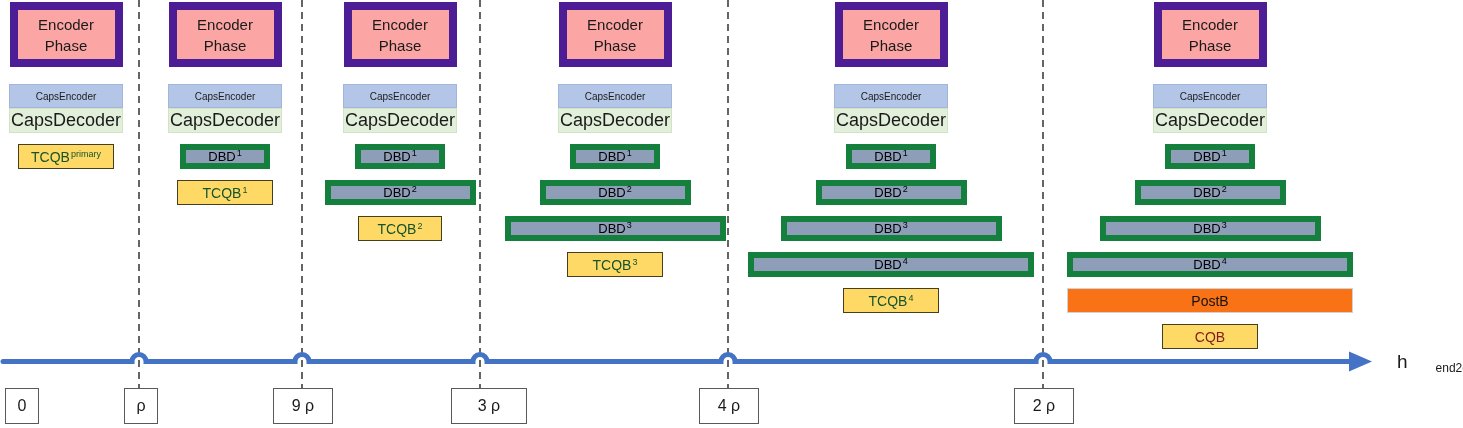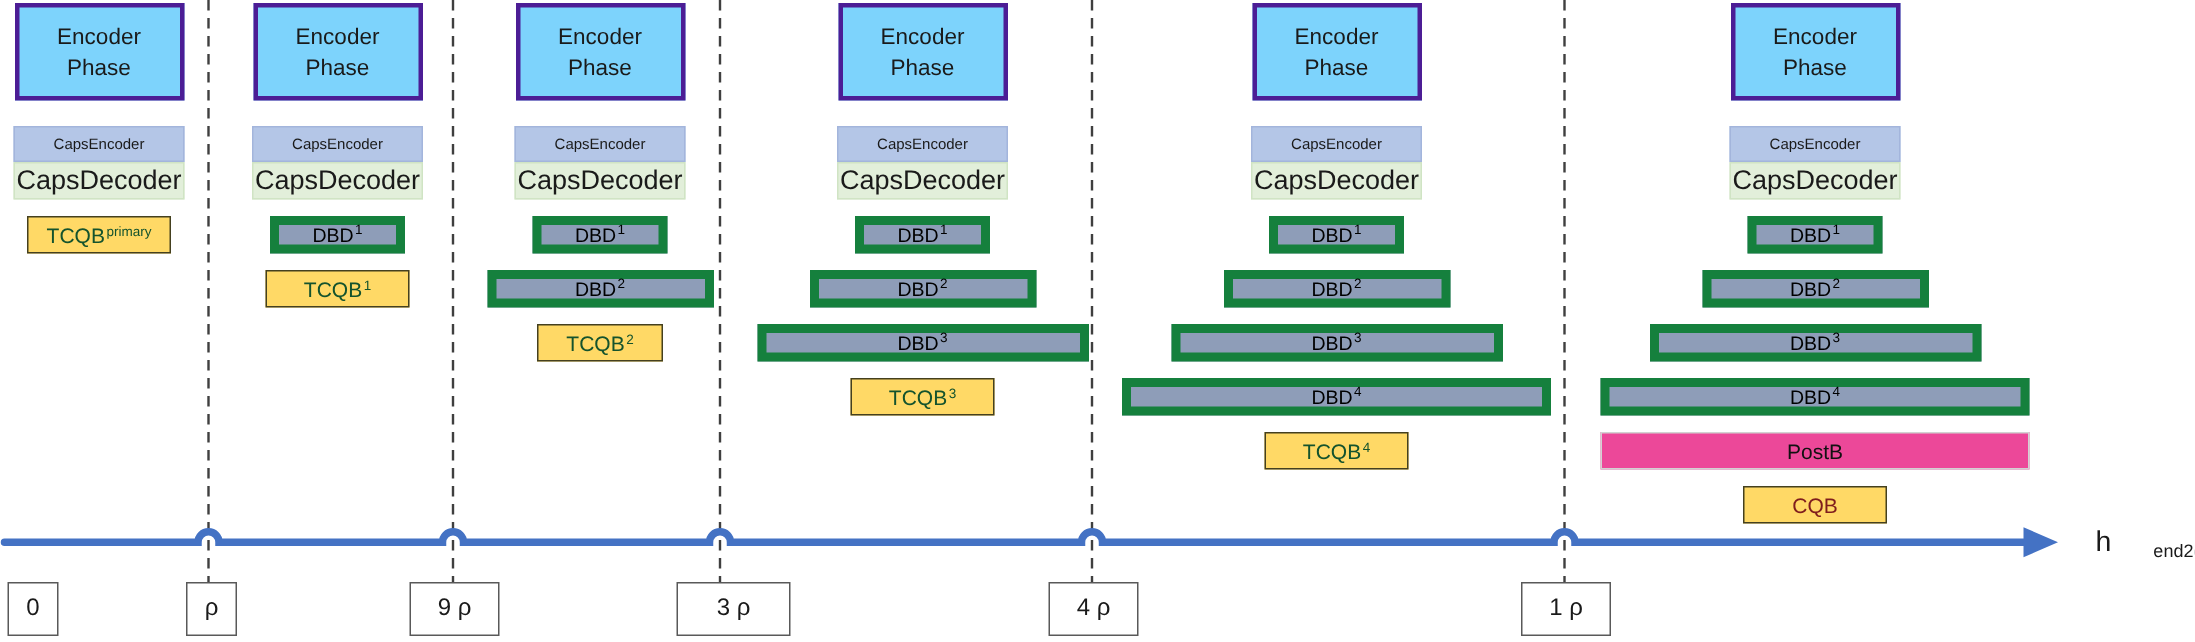--- a/index.html
+++ b/index.html
@@ -15,38 +15,38 @@
     position:absolute;top:0;width:300px;
     display:flex;flex-direction:column;align-items:center;
   }
   .box{
     box-sizing:border-box;
     display:flex;align-items:center;justify-content:center;
     text-align:center;
   }
   .encoder-box{
     width:113px;height:65px;margin-top:2px;
-    background:#7dd3fc;border:3px solid #4c1d95;
+    background:#fca5a5;border:8px solid #4c1d95;
     font-size:15px;line-height:1.4;
   }
   .encoder-box .wrap{width:72px;}
   .capsenc-box{
     width:114px;height:24px;margin-top:17px;
     background:#b4c6e7;border:1px solid #a3b5dc;
     font-size:10px;
   }
   .capsdec-box{
     width:114px;height:25px;
     background:#e2efda;border:1px solid #d0e4c4;
     font-size:18px;
   }
   .blk{height:25px;margin-top:11px;font-size:13px;}
   .blk-dbd{background:#8e9db8;border:6px solid #15803d;color:#000000;}
   .blk-tcqb{background:#ffd966;border:1.5px solid #44401f;color:#14532d;font-size:14px;}
-  .blk-postb{background:#ec4899;border:1px solid #d2d2d2;color:#111111;font-size:14px;}
+  .blk-postb{background:#f97316;border:1px solid #d2d2d2;color:#111111;font-size:14px;}
   .blk-cqb{background:#ffd966;border:1.5px solid #44401f;color:#7f1d1d;font-size:14px;}
   sup{font-size:9px;line-height:0;vertical-align:5px;margin-left:1px;}
   .axis-svg{position:absolute;left:0;top:0;width:1463px;height:428px;}
   .tick-label{
     position:absolute;top:388px;height:36px;
     box-sizing:border-box;
     background:#ffffff;border:1.3px solid #595959;
     display:flex;align-items:center;justify-content:center;
     font-size:16px;
   }
@@ -210,19 +210,19 @@
       <div class="tick-label" style="width: 60px; left: 273px;">
         <span>9 ρ</span>
       </div>
       <div class="tick-label" style="width: 76px; left: 451px;">
         <span>3 ρ</span>
       </div>
       <div class="tick-label" style="width: 60px; left: 699px;">
         <span>4 ρ</span>
       </div>
       <div class="tick-label" style="width: 60px; left: 1014px;">
-        <span>1 ρ</span>
+        <span>2 ρ</span>
       </div>
     </div>
   <div class="end-label">
     <span>h</span><sub>end2end</sub>
   </div>
 </div>
 
 </body></html>

